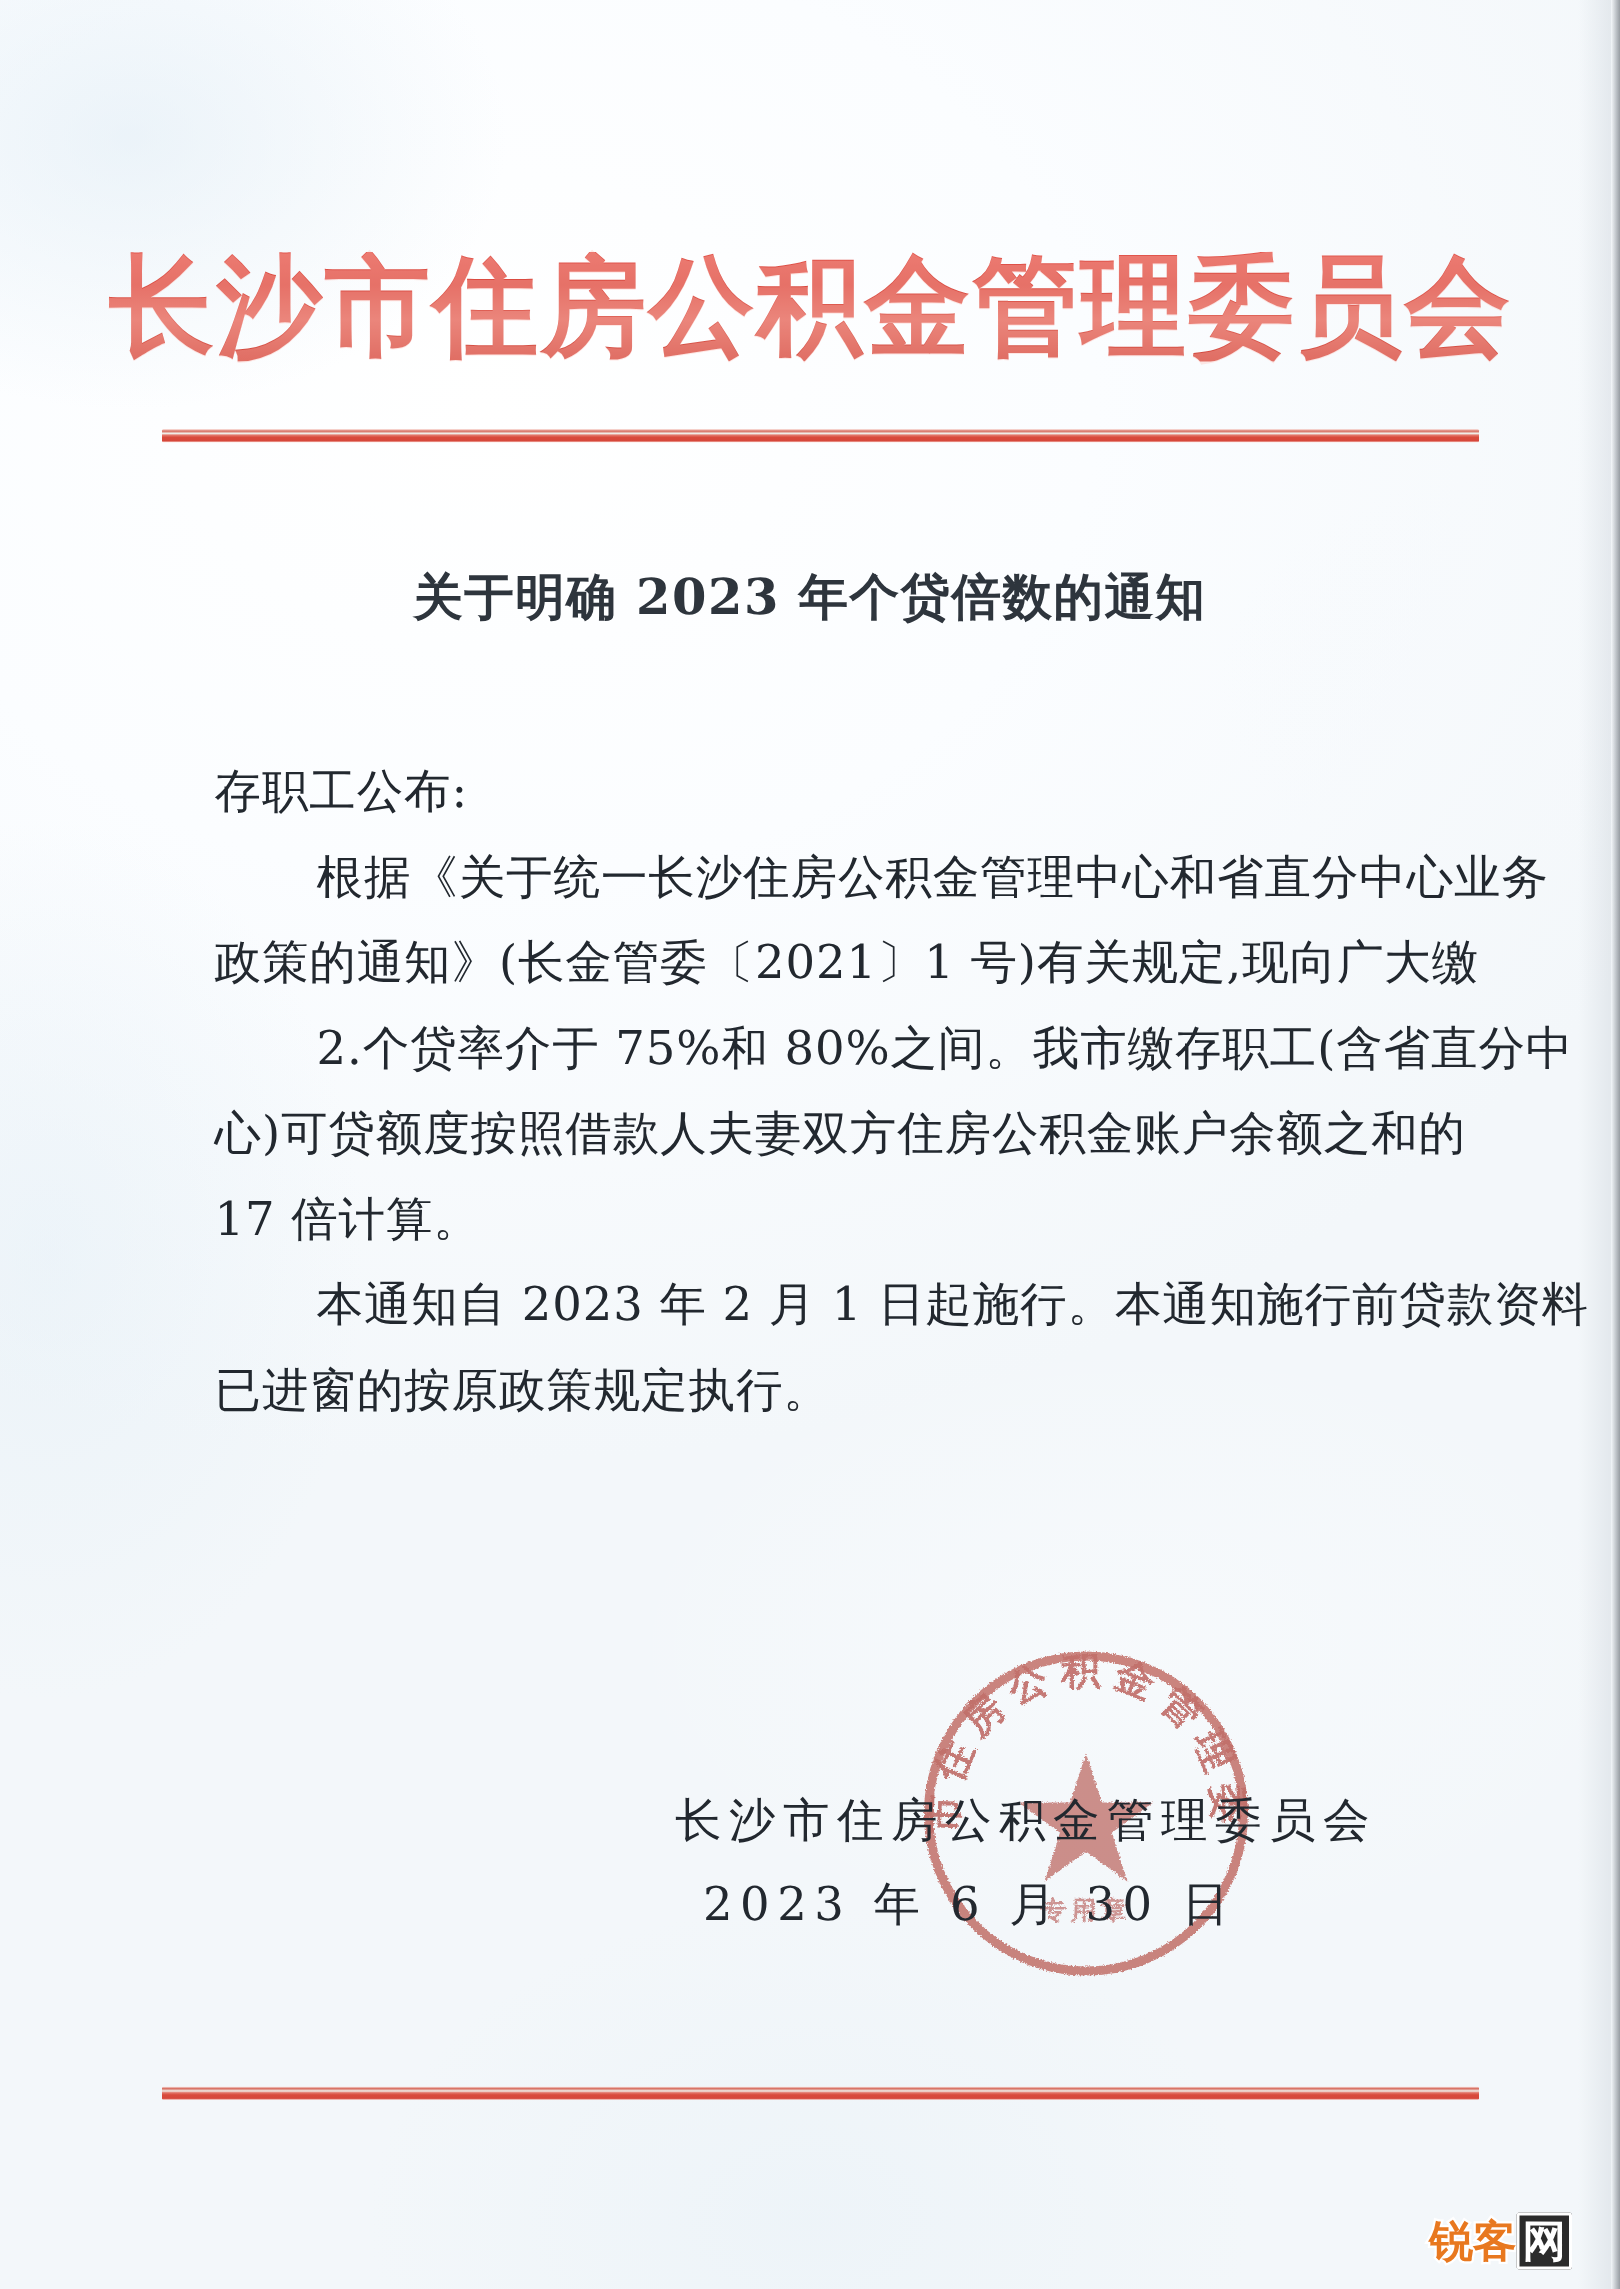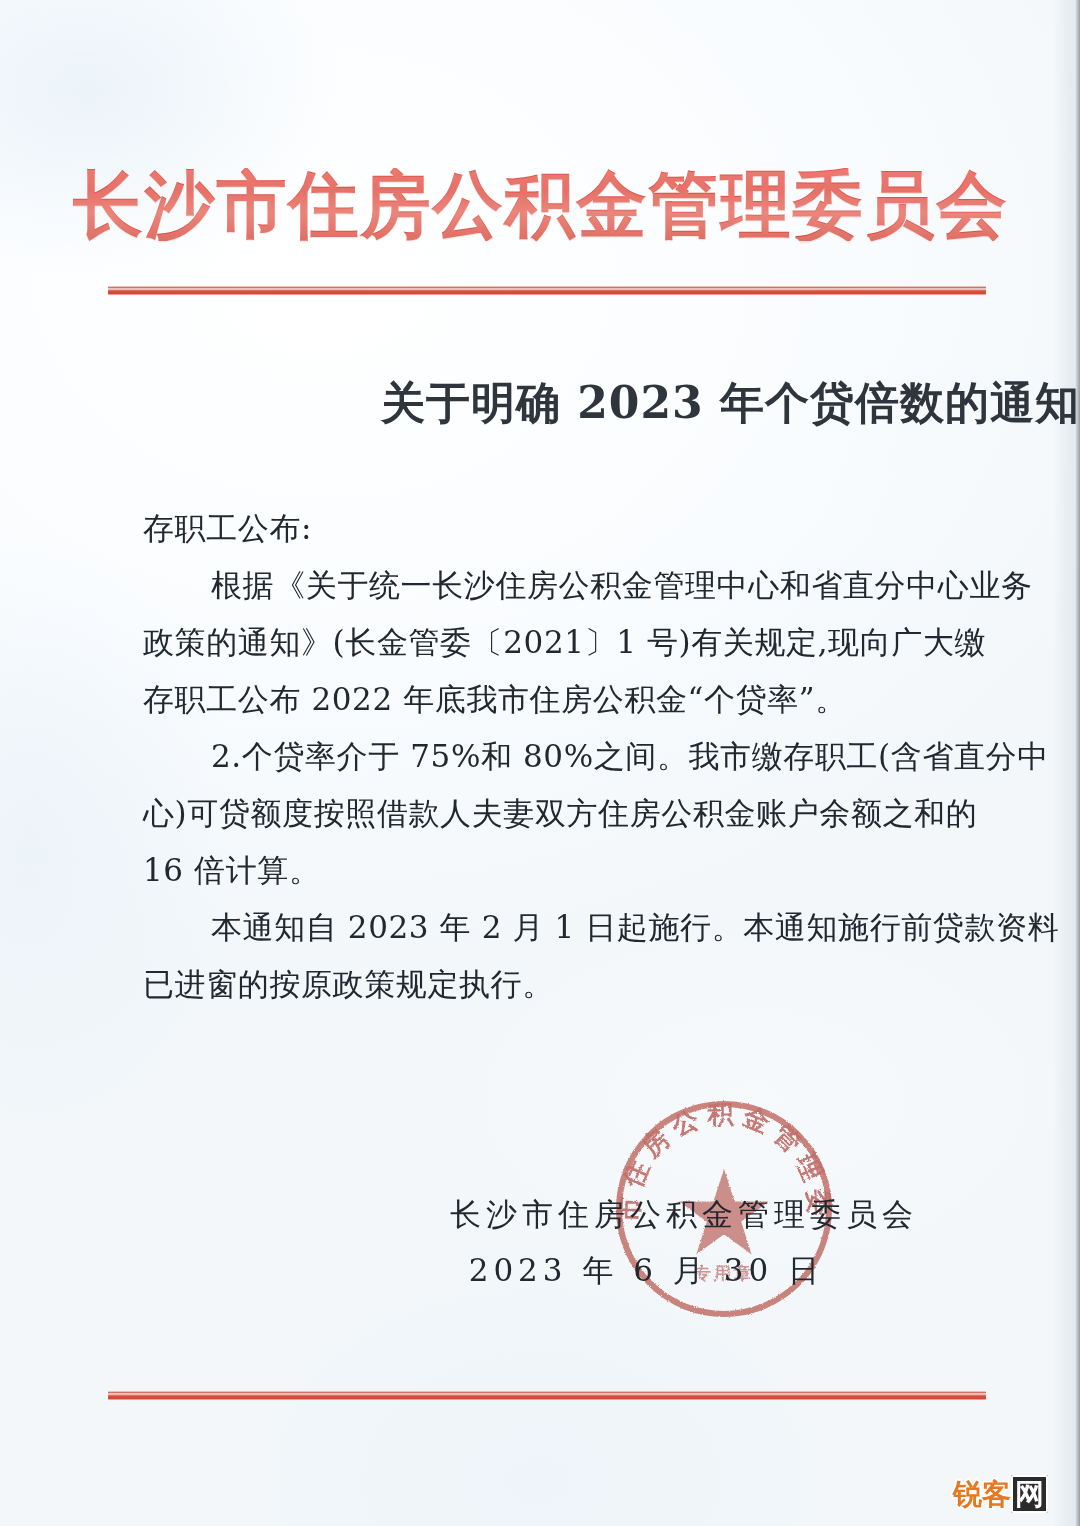--- a/index.html
+++ b/index.html
@@ -89,24 +89,24 @@
     border-radius: 1px;
   }
   #rule-top  { top: 286px; }
   #rule-bottom { top: 1391px; }
 
   
   #doc-title {
     position: absolute;
     left: 0; right: 0;
     top: 381px;
-    text-align: right;
+    text-align: center;
     font-family: "DejaVu Serif", "Liberation Serif", serif;
     font-weight: 700;
-    font-size: 44px;
+    font-size: 33px;
     letter-spacing: 1px;
     color: #2e353d;
     line-height: 1;
   }
 
   
   #body-text {
     position: absolute;
     left: 143px;
     top: 500px;
@@ -193,24 +193,23 @@
   </div>
 
   <div class="red-rule" id="rule-top"></div>
 
   <div id="doc-title">关于明确 2023 年个贷倍数的通知</div>
 
   <div id="body-text">
     <div class="para-line">存职工公布:</div>
     <div class="para-line indent2">根据《关于统一长沙住房公积金管理中心和省直分中心业务</div>
     <div class="para-line">政策的通知》(长金管委〔2021〕1 号)有关规定,现向广大缴</div>
-    <div class="para-line">存职工公布 2022 年底我市住房公积金“个贷率”。</div>
     <div class="para-line indent2">2.个贷率介于 75%和 80%之间。我市缴存职工(含省直分中</div>
     <div class="para-line">心)可贷额度按照借款人夫妻双方住房公积金账户余额之和的</div>
-    <div class="para-line">16 倍计算。</div>
+    <div class="para-line">17 倍计算。</div>
     <div class="para-line indent2">本通知自 2023 年 2 月 1 日起施行。本通知施行前贷款资料</div>
     <div class="para-line">已进窗的按原政策规定执行。</div>
   </div>
 
   <div id="seal">
     <svg viewBox="0 0 224 224" xmlns="http://www.w3.org/2000/svg" aria-hidden="true">
       <defs>
         <path id="sealArc" d="M 112,112 m -86,0 a 86,86 0 1,1 172,0" fill="none"></path>
         <filter id="rough">
           <feTurbulence type="fractalNoise" baseFrequency="0.85" numOctaves="3" result="n"></feTurbulence>

